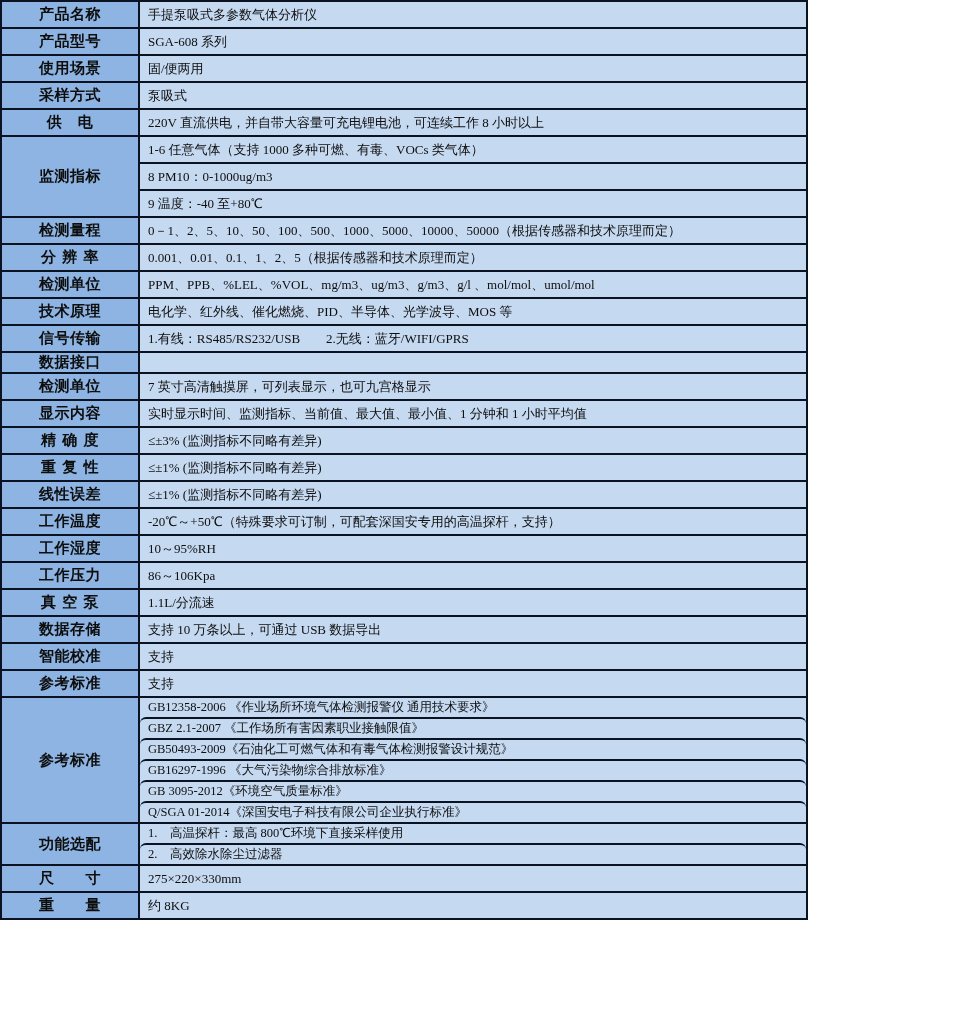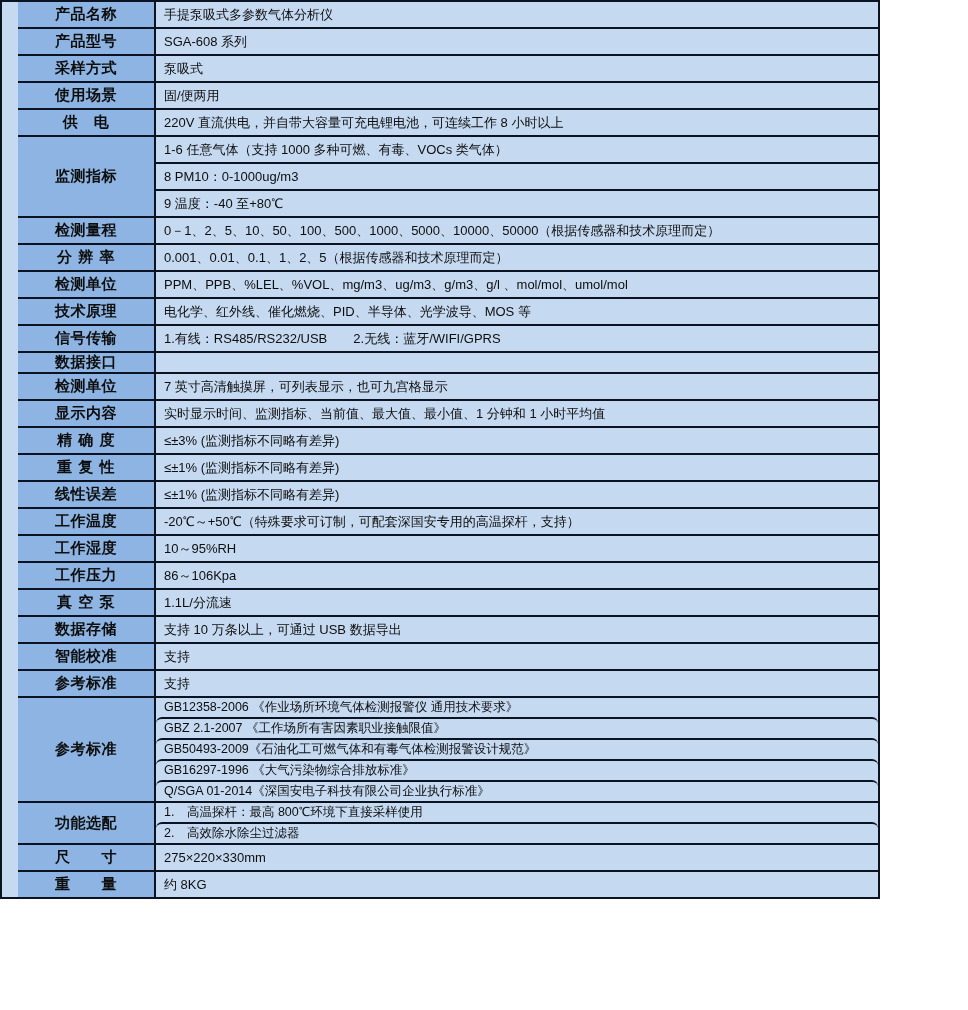--- a/index.html
+++ b/index.html
@@ -4,25 +4,24 @@
 <style>
   :root{
     --label-bg:#8DB4E2;
     --value-bg:#C5D9F1;
     --border:#0B1322;
     --text:#0e0e0e;
   }
   html,body{margin:0;padding:0;background:#ffffff;}
   body{width:968px;font-family:"DejaVu Sans",sans-serif;color:var(--text);}
   .spec-table{
-    width:880px;
+    width:808px;
     box-sizing:border-box;
     border:2px solid var(--border);
     background:var(--value-bg);
-    padding-left:16px;
   }
   .row{display:flex;border-top:2px solid var(--border);}
   .row:first-child{border-top:none;}
   .label{
     width:136px;
     flex:0 0 136px;
     background:var(--label-bg);
     border-right:2px solid var(--border);
     display:flex;align-items:center;justify-content:center;
     font-weight:bold;
@@ -30,21 +29,21 @@
     text-align:center;
     letter-spacing:0.5px;
     white-space:pre;
   }
   .values{flex:1;display:flex;flex-direction:column;background:var(--value-bg);min-width:0;}
   .vline{
     height:25px;
     box-sizing:content-box;
     display:flex;align-items:center;
     padding-left:8px;padding-right:4px;
-    font-family:Liberation Sans, sans-serif;
+    font-family:Liberation Serif, serif;
     font-size:13px;
     white-space:nowrap;
     overflow:hidden;
     border-top:2px solid var(--border);
   }
   .vline:first-child{border-top:none;}
   .row.dense .vline{height:19px;font-size:12.5px;border-radius:6px;}
 </style>
 </head>
 <body>
@@ -56,29 +55,29 @@
         <div class="vline">手提泵吸式多参数气体分析仪</div>
       </div>
     </div>
     <div class="row">
       <div class="label">产品型号</div>
       <div class="values">
         <div class="vline">SGA-608 系列</div>
       </div>
     </div>
     <div class="row">
+      <div class="label">使用场景</div>
+      <div class="values">
+        <div class="vline">固/便两用</div>
+      </div>
+    </div>
+    <div class="row">
       <div class="label">采样方式</div>
       <div class="values">
         <div class="vline">泵吸式</div>
-      </div>
-    </div>
-    <div class="row">
-      <div class="label">使用场景</div>
-      <div class="values">
-        <div class="vline">固/便两用</div>
       </div>
     </div>
     <div class="row">
       <div class="label">供　电</div>
       <div class="values">
         <div class="vline">220V 直流供电，并自带大容量可充电锂电池，可连续工作 8 小时以上</div>
       </div>
     </div>
     <div class="row">
       <div class="label">监测指标</div>
@@ -193,20 +192,21 @@
         <div class="vline">支持</div>
       </div>
     </div>
     <div class="row dense">
       <div class="label">参考标准</div>
       <div class="values">
         <div class="vline">GB12358-2006 《作业场所环境气体检测报警仪 通用技术要求》</div>
         <div class="vline">GBZ 2.1-2007 《工作场所有害因素职业接触限值》</div>
         <div class="vline">GB50493-2009《石油化工可燃气体和有毒气体检测报警设计规范》</div>
         <div class="vline">GB16297-1996 《大气污染物综合排放标准》</div>
+        <div class="vline">GB 3095-2012《环境空气质量标准》</div>
         <div class="vline">Q/SGA 01-2014《深国安电子科技有限公司企业执行标准》</div>
       </div>
     </div>
     <div class="row dense">
       <div class="label">功能选配</div>
       <div class="values">
         <div class="vline">1.　高温探杆：最高 800℃环境下直接采样使用</div>
         <div class="vline">2.　高效除水除尘过滤器</div>
       </div>
     </div>

